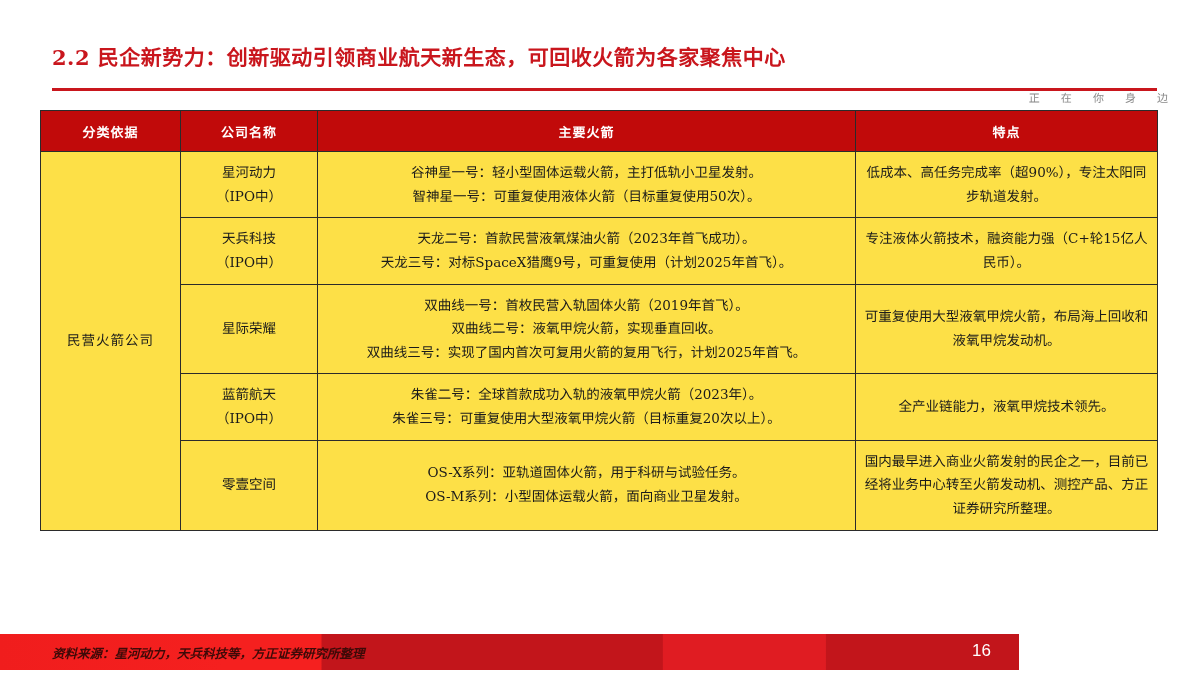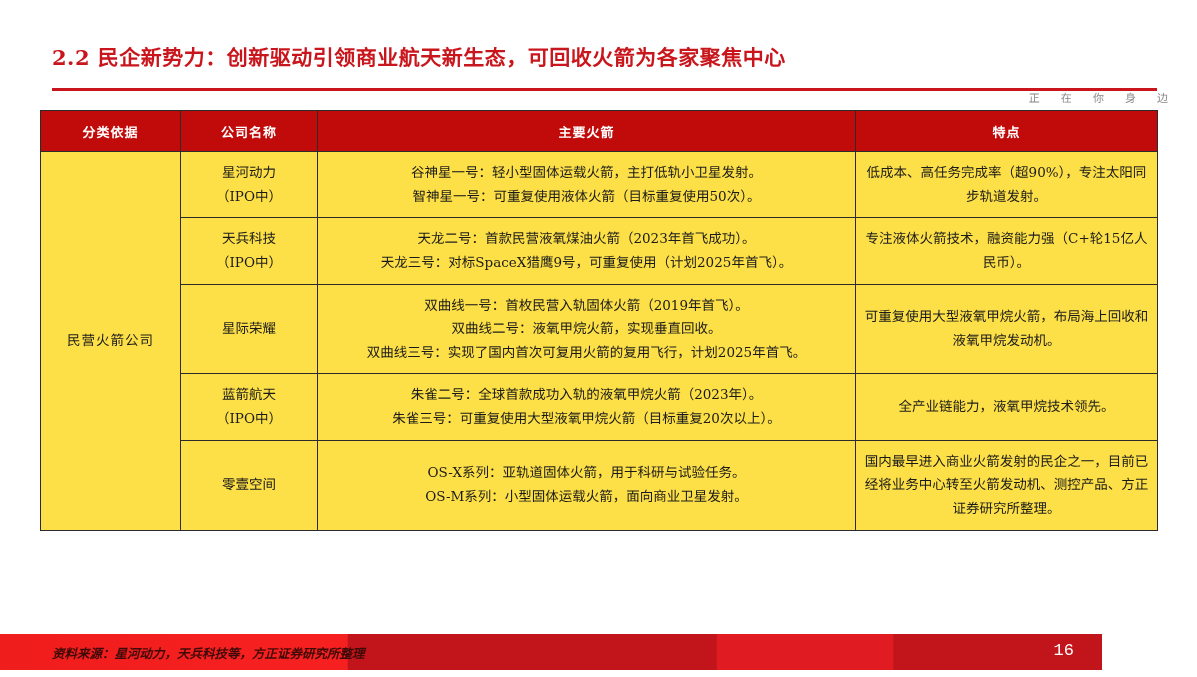--- a/index.html
+++ b/index.html
@@ -149,49 +149,50 @@
   .w-cat   { width: 140px; }
   .w-comp  { width: 137px; }
   .w-rock  { width: 538px; }
   .w-feat  { width: 302px; }
 
   
   .footer-bar {
     position: absolute;
     left: 0;
     bottom: 7px;
-    width: 1102px;
+    width: 991px;
     height: 36px;
     background: linear-gradient(90deg,
       #f01d1d 0%,
       #f5201f 22%,
       #f5201f 31.5%,
       #c2151b 31.6%,
       #c2151b 65%,
       #e01c22 65.1%,
       #e01c22 81%,
       #c2151b 81.1%,
       #c2151b 100%);
+    padding-left: 28px;
   }
   .footer-source {
     position: absolute;
     left: 52px;
     top: 9px;
     font-family: "DejaVu Serif", "Liberation Serif", serif;
     font-style: italic;
     font-weight: bold;
     font-size: 12.5px;
     color: #3d0a08;
     white-space: nowrap;
   }
   .page-number {
     position: absolute;
     right: 28px;
     top: 7px;
-    font-family: Liberation Mono, monospace;
+    font-family: Liberation Sans, sans-serif;
     font-size: 17px;
     color: #ffffff;
   }
 </style>
 </head>
 <body>
 
 <div class="slide-header">
   <div class="slide-title">2.2 民企新势力：创新驱动引领商业航天新生态，可回收火箭为各家聚焦中心</div>
   <div class="title-rule"></div>

